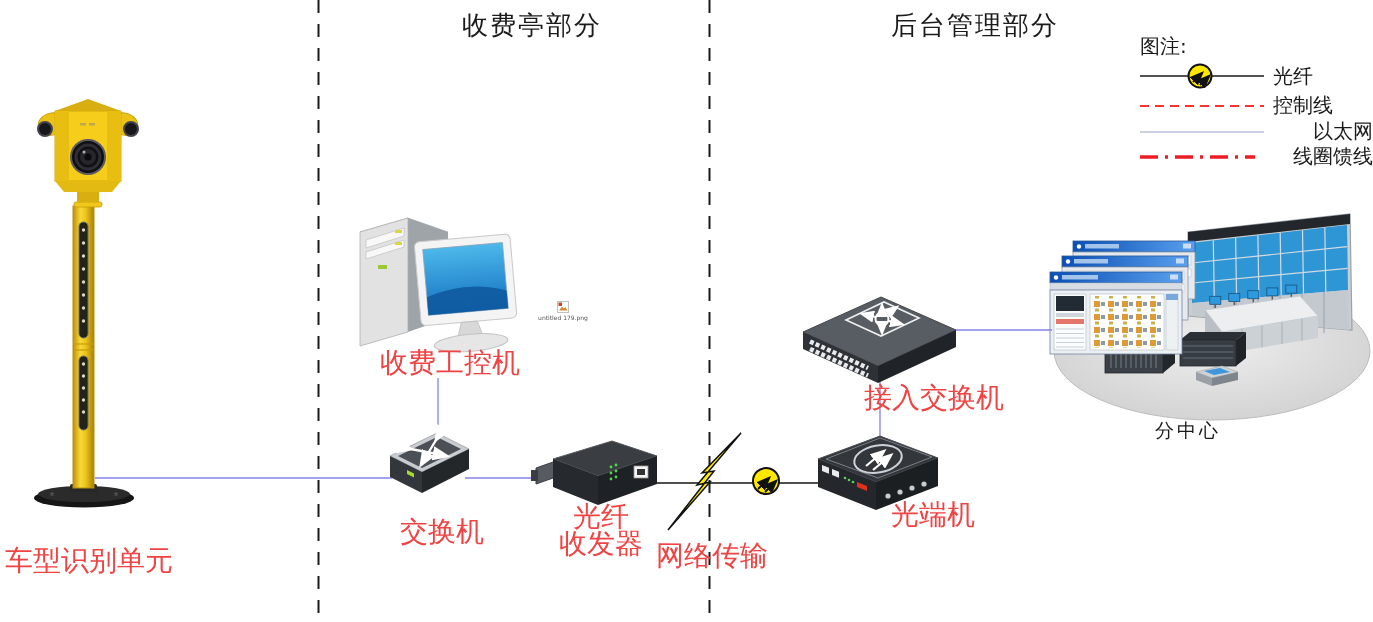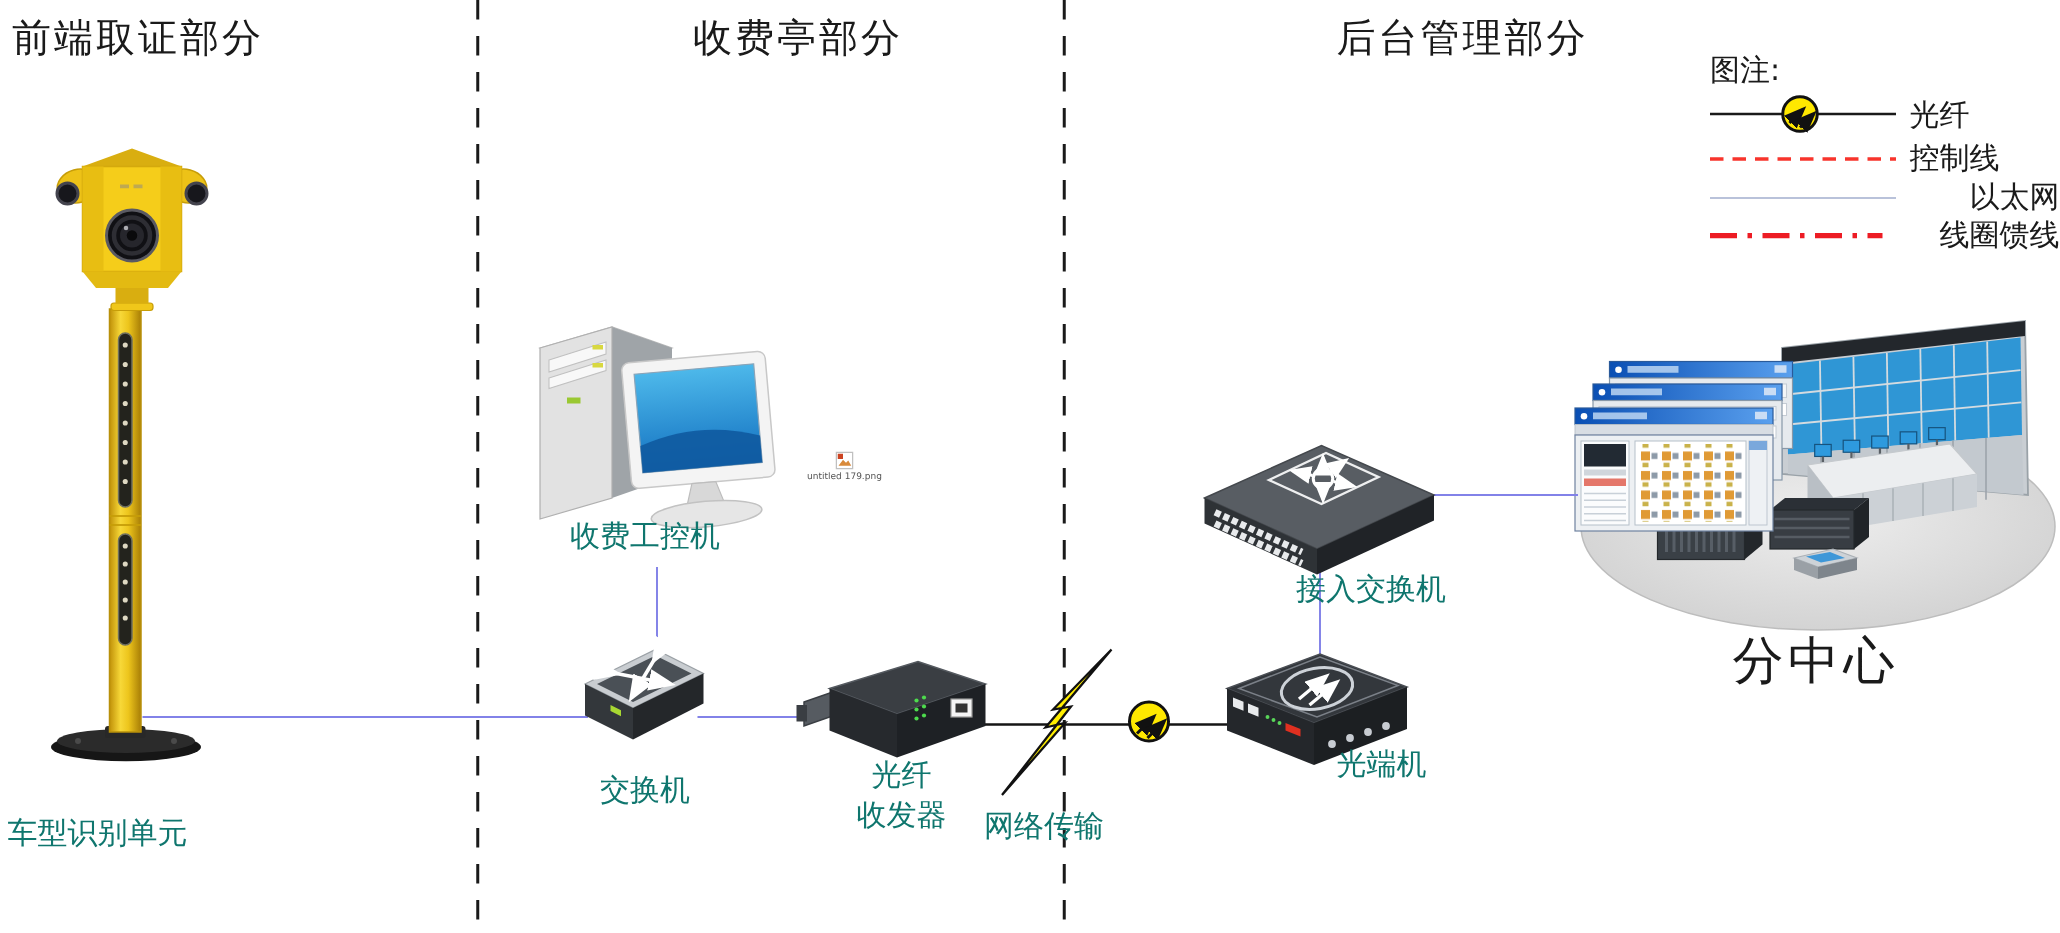--- a/index.html
+++ b/index.html
@@ -1,22 +1,22 @@
 <!DOCTYPE html>
 <html><head>
 <meta charset="utf-8">
 <style>
   html,body{margin:0;padding:0;background:#fff;}
   .canvas{position:relative;width:1373px;height:622px;background:#ffffff;overflow:hidden;
           font-family:"DejaVu Sans","Liberation Sans",sans-serif;color:#1a1a1a;}
   .layer{position:absolute;left:0;top:0;}
   .sec-title{position:absolute;font-size:26px;letter-spacing:2px;color:#1a1a1a;white-space:nowrap;}
-  .dev-label{position:absolute;font-size:20px;color:#0f766e;white-space:nowrap;}
+  .dev-label{position:absolute;font-size:28px;color:#ef4444;white-space:nowrap;}
   .dev-label.center{text-align:center;}
-  .subcenter-label{position:absolute;font-size:34px;letter-spacing:3px;color:#1a1a1a;}
+  .subcenter-label{position:absolute;font-size:19px;letter-spacing:3px;color:#1a1a1a;}
   .legend{position:absolute;left:1140px;top:34px;width:233px;display:flex;flex-direction:column;}
   .lg-title{font-size:20px;height:26px;line-height:24px;}
   .lg-row{display:flex;align-items:center;}
   .lg-row .lbl{font-size:20px;margin-left:9px;white-space:nowrap;}
   .r1{height:32px;} .r2{height:27px;} .r3{height:25px;justify-content:space-between;} .r4{height:25px;gap:29px;}
   .artifact{position:absolute;left:533px;top:301px;width:60px;text-align:center;}
   .artifact .cap{font-size:6px;color:#555;line-height:7px;margin-top:1px;}
 </style>
 </head>
 <body>
@@ -360,21 +360,20 @@
       <line x1="887" y1="314" x2="897" y2="307" marker-end="url(#ah-w)"></line>
     </g>
   </g>
   <g stroke="#e8eaec" stroke-width="4.5" stroke-dasharray="4 2.2">
     <line x1="810" y1="341.5" x2="868" y2="368"></line>
     <line x1="810" y1="349" x2="868" y2="375.5"></line>
   </g>
 </g>
 </svg>
 
-<div class="sec-title" style="left:8px;top:8px;">前端取证部分</div>
 <div class="sec-title" style="left:462px;top:8px;">收费亭部分</div>
 <div class="sec-title" style="left:891px;top:8px;">后台管理部分</div>
 
 <div class="dev-label" style="left:5px;top:522px;margin-top:20px;">车型识别单元</div>
 <div class="dev-label" style="left:380px;top:344px;">收费工控机</div>
 <div class="dev-label" style="left:400px;top:513px;">交换机</div>
 <div class="dev-label center" style="left:556px;top:503px;width:90px;line-height:27px;">
   <div>光纤</div>
   <div>收发器</div>
 </div>

